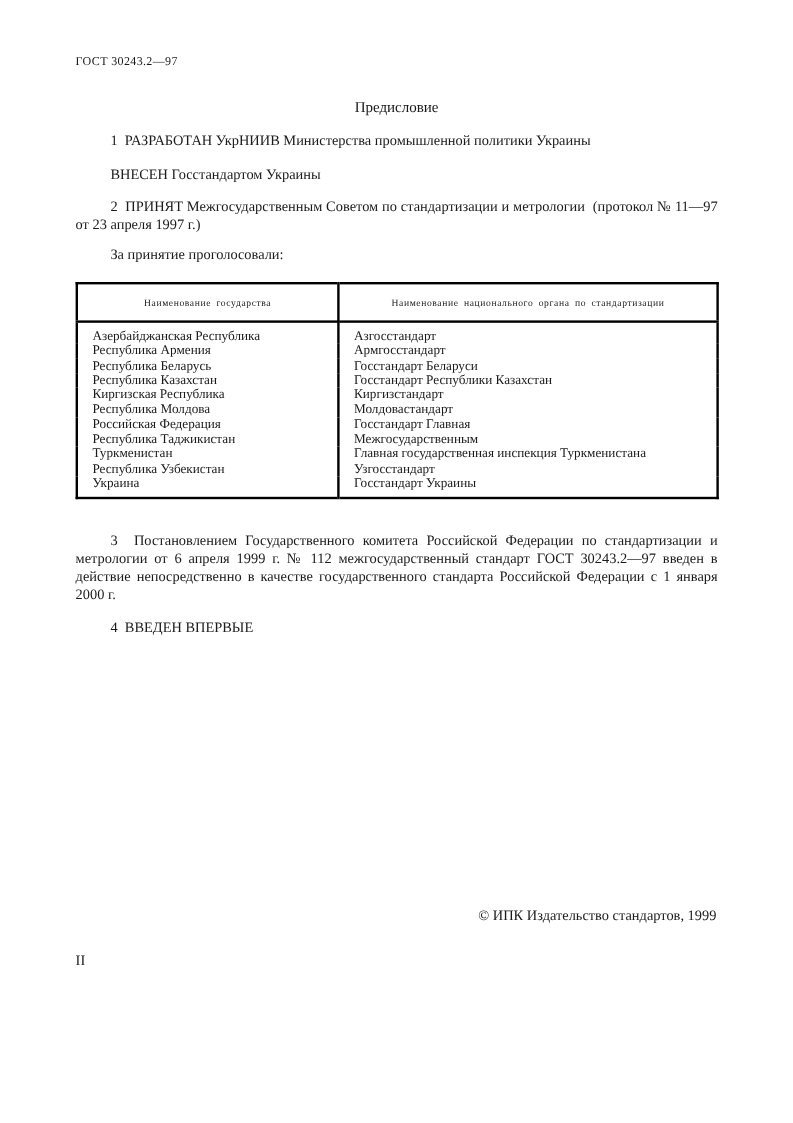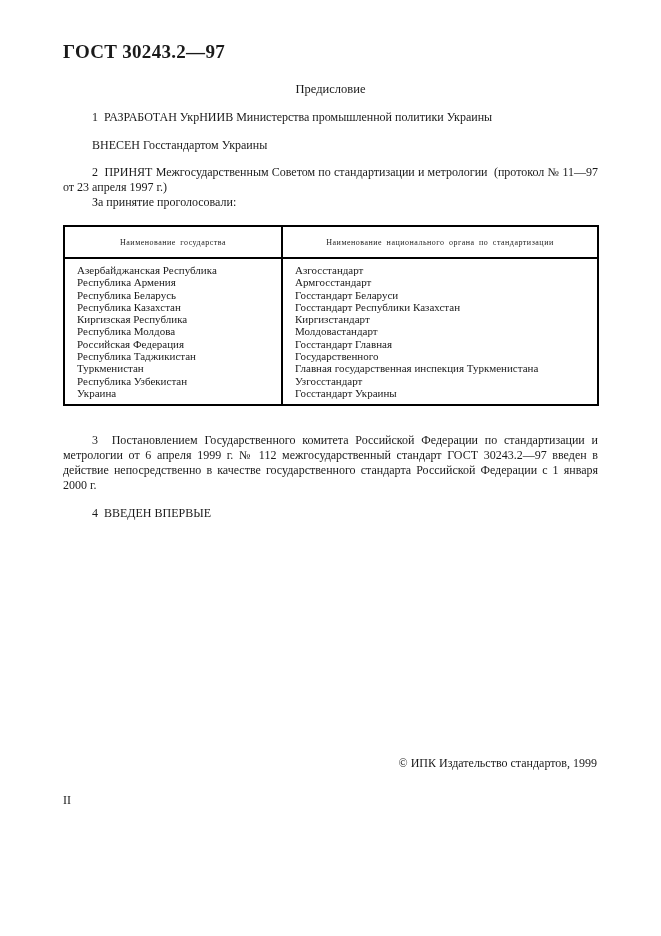--- a/index.html
+++ b/index.html
@@ -14,41 +14,41 @@
     margin: 0 auto;
     background: #ffffff;
     color: #1a1a1a;
     font-family: "Liberation Serif", "DejaVu Serif", serif;
     overflow: hidden;
   }
   .content {
     padding: 44px 63px 0 63px;
   }
   .doc-code {
-    font-size: 19px;
+    font-size: 10px;
     line-height: 16px;
-    font-weight: bold;
+    font-weight: normal;
     letter-spacing: 0.3px;
   }
   .page-title {
     margin-top: 22px;
     text-align: center;
     font-size: 12.5px;
     line-height: 15px;
   }
   .para {
     font-size: 12px;
     line-height: 15px;
     text-align: justify;
     text-indent: 29px;
     margin: 0;
   }
   .para.mt1 { margin-top: 13px; }
   .para.mt2 { margin-top: 12px; }
-  .para.mt3 { }
+  .para.mt3 { margin-top: 10px; }
   .para.mt4 { margin-top: 27px; }
   .vote-table {
     margin-top: 15px;
     width: 536px;
     border-collapse: collapse;
     table-layout: fixed;
     border: 2px solid #000;
   }
   .vote-table th {
     border-bottom: 2px solid #000;
@@ -147,21 +147,21 @@
         <tr>
           <td class="col-country">Республика Молдова</td>
           <td>Молдовастандарт</td>
         </tr>
         <tr>
           <td class="col-country">Российская Федерация</td>
           <td>Госстандарт Главная</td>
         </tr>
         <tr>
           <td class="col-country">Республика Таджикистан</td>
-          <td>Государственного</td>
+          <td>Межгосударственным</td>
         </tr>
         <tr>
           <td class="col-country">Туркменистан</td>
           <td>Главная государственная инспекция Туркменистана</td>
         </tr>
         <tr>
           <td class="col-country">Республика Узбекистан</td>
           <td>Узгосстандарт</td>
         </tr>
         <tr>

